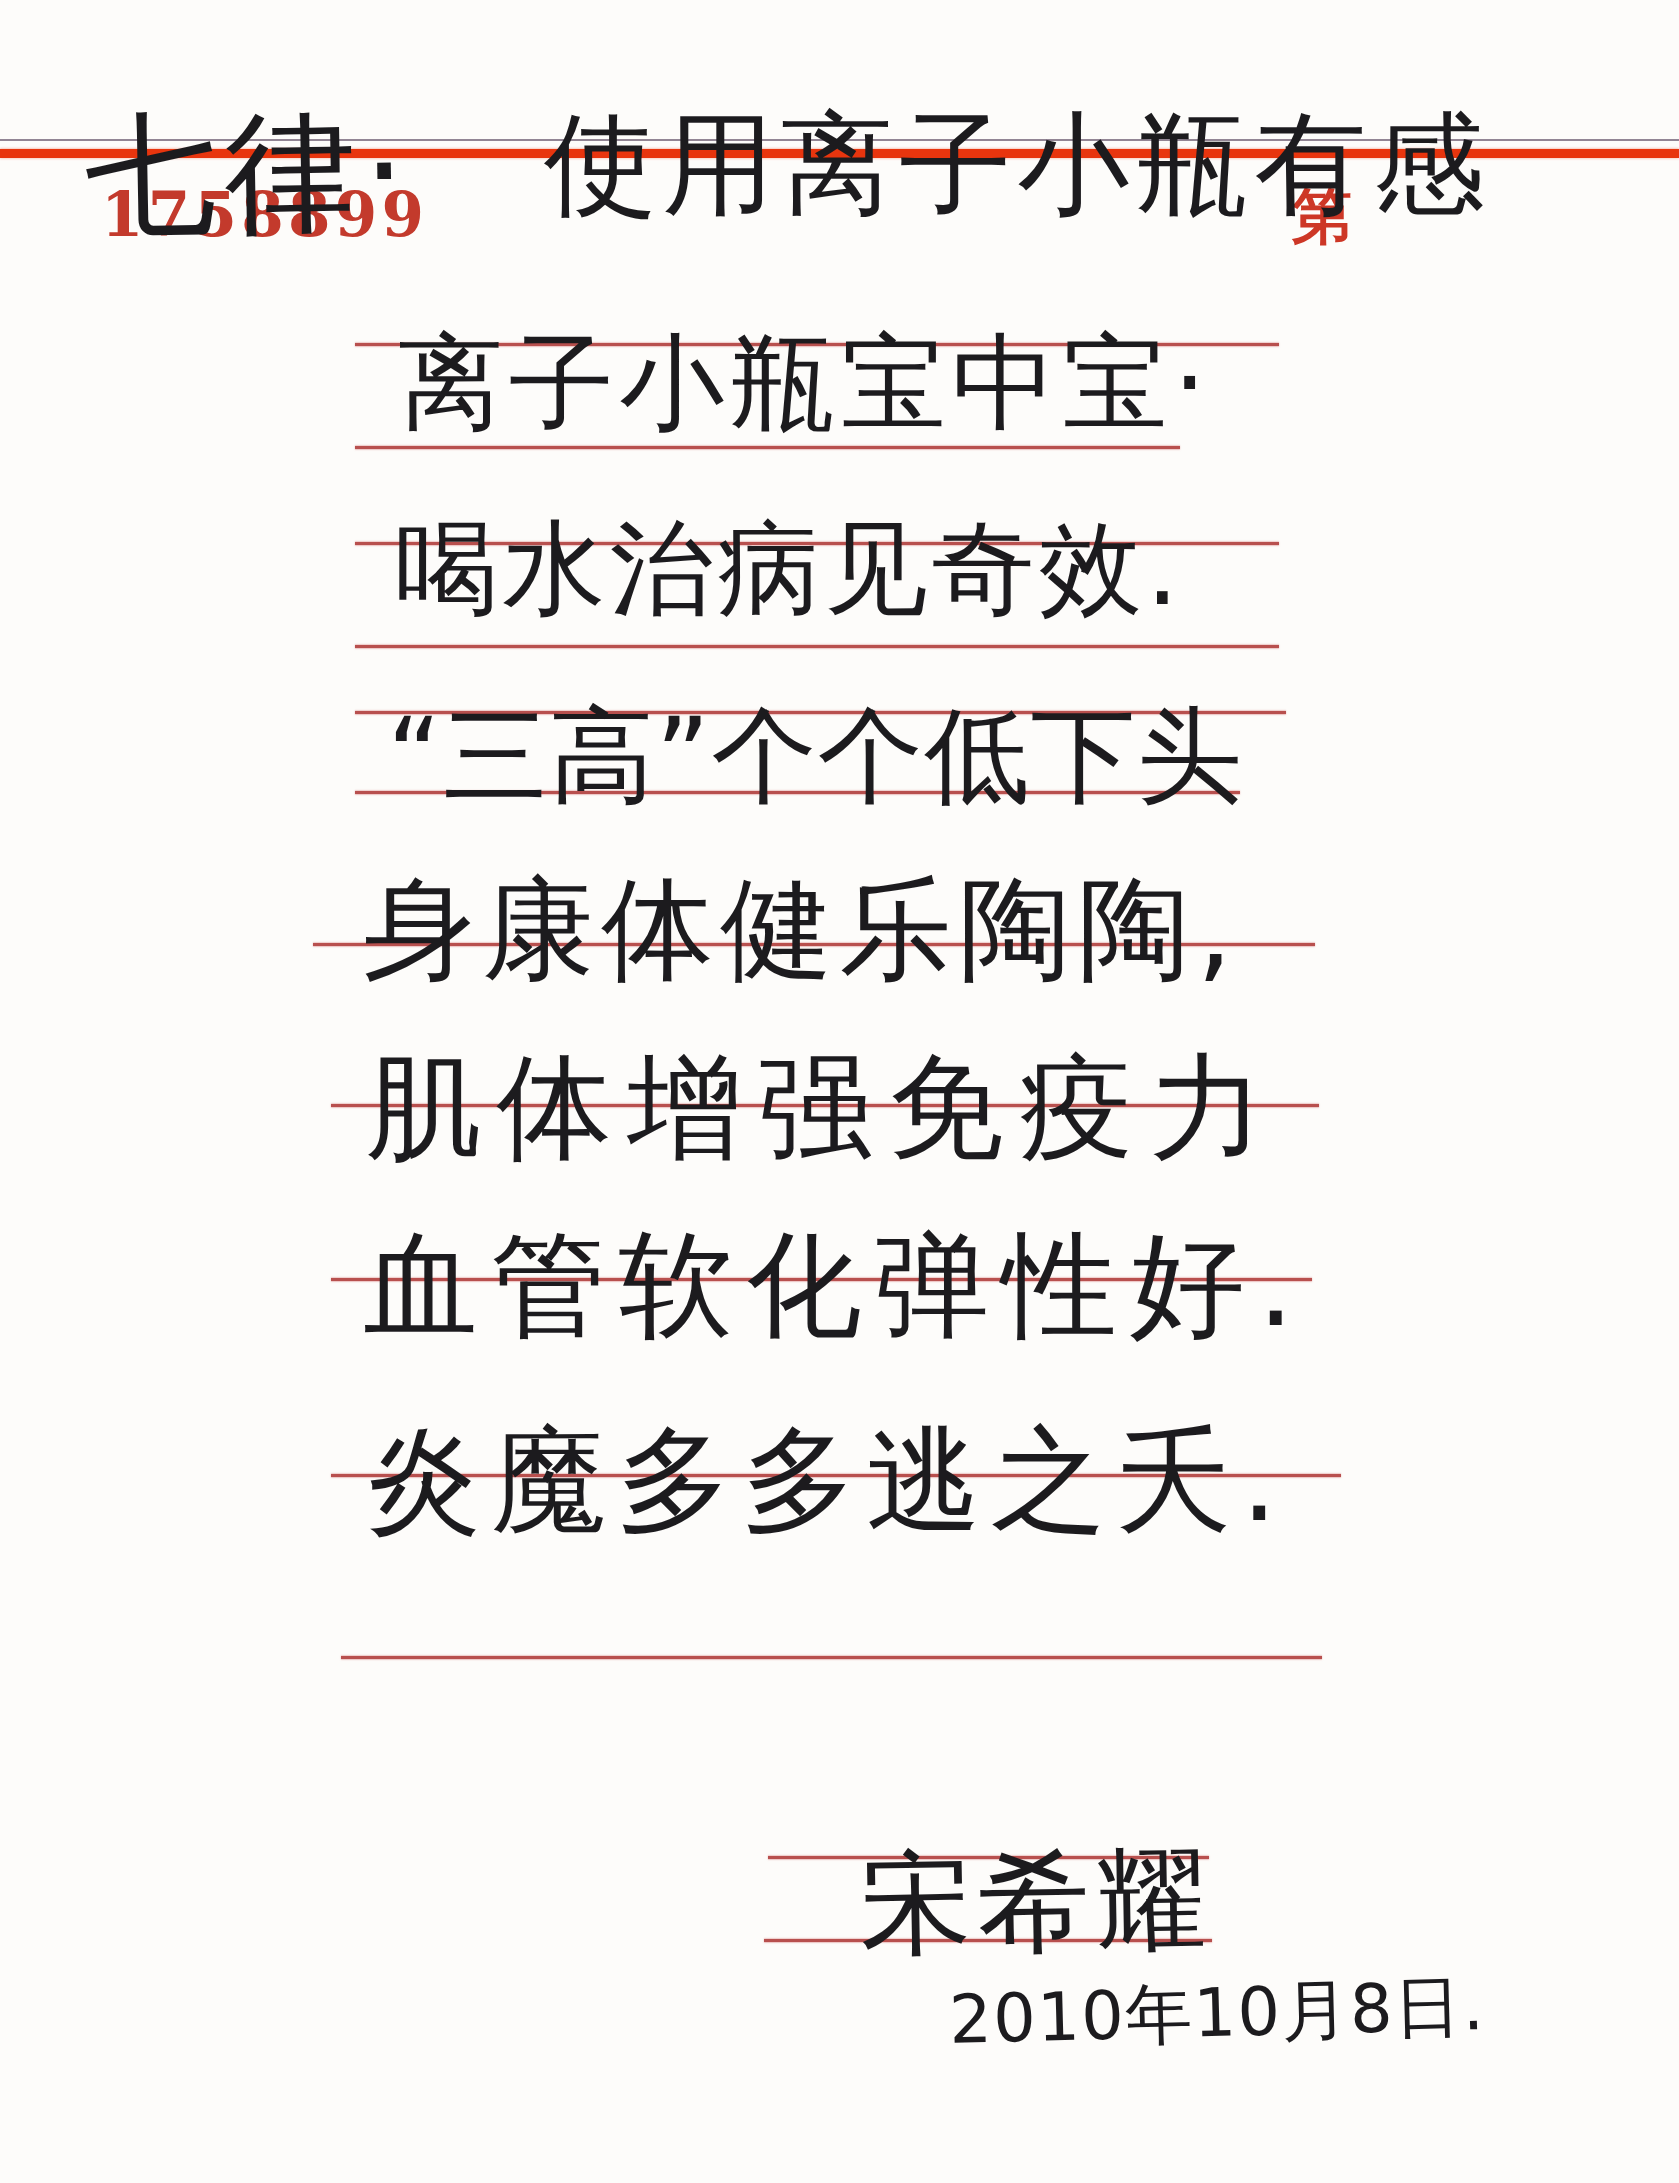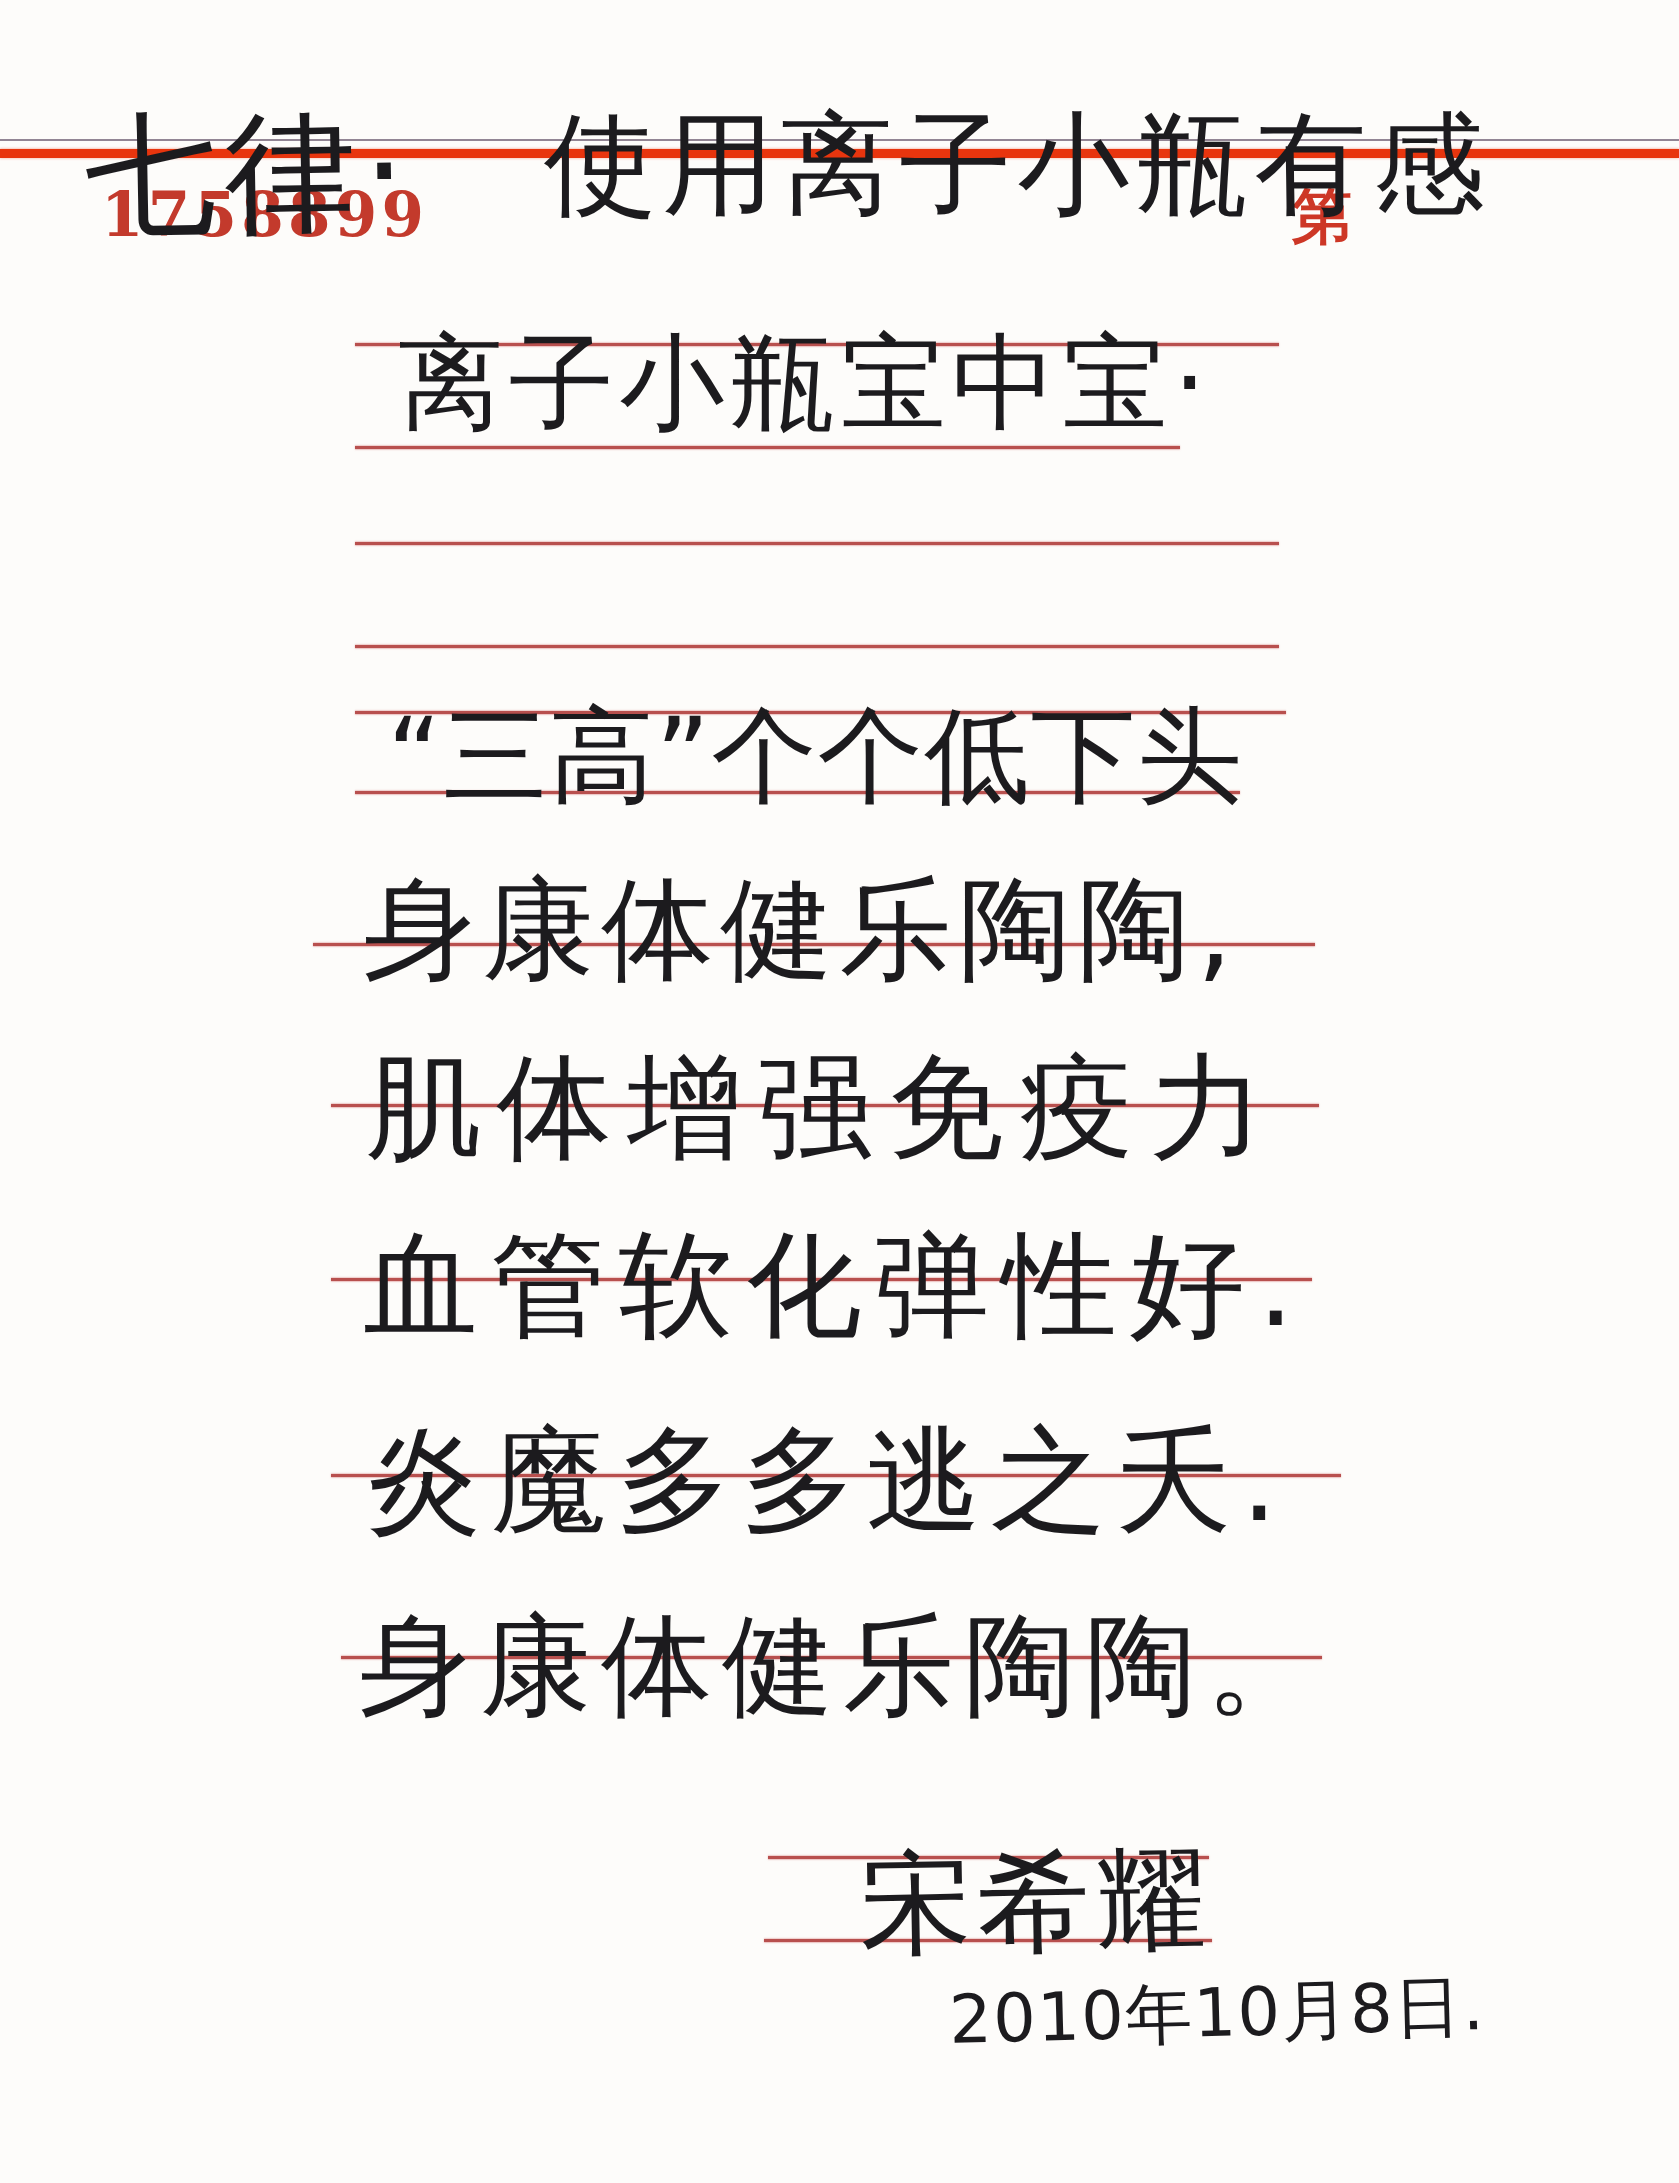--- a/index.html
+++ b/index.html
@@ -85,24 +85,24 @@
   <div class="rule" style="top:791px;left:355px;width:885px"></div>
   <div class="rule" style="top:943px;left:313px;width:1002px"></div>
   <div class="rule" style="top:1104px;left:331px;width:988px"></div>
   <div class="rule" style="top:1278px;left:331px;width:981px"></div>
   <div class="rule" style="top:1474px;left:331px;width:1010px"></div>
   <div class="rule" style="top:1656px;left:341px;width:981px"></div>
   <div class="rule" style="top:1856px;left:768px;width:441px"></div>
   <div class="rule" style="top:1939px;left:764px;width:448px"></div>
 
   <div class="hw" style="top:331px;left:398px;font-size:105px;letter-spacing:5.7px">离子小瓶宝中宝·</div>
+  <div class="hw" style="top:517px;left:395px;font-size:103px;letter-spacing:4.3px">喝水治病见奇效.</div>
   <div class="hw" style="top:704px;left:387px;font-size:105px;letter-spacing:1.4px">“三高”个个低下头</div>
   <div class="hw" style="top:873px;left:363px;font-size:112px;letter-spacing:7.1px">身康体健乐陶陶,</div>
   <div class="hw" style="top:1050px;left:366px;font-size:115px;letter-spacing:15.6px">肌体增强免疫力</div>
   <div class="hw" style="top:1228px;left:363px;font-size:115px;letter-spacing:12.8px">血管软化弹性好.</div>
   <div class="hw" style="top:1423px;left:366px;font-size:115px;letter-spacing:10px">炎魔多多逃之夭.</div>
-  <div class="hw" style="top:1610px;left:359px;font-size:111px;letter-spacing:10px">身康体健乐陶陶。</div>
 
   <div class="hw sig">宋希耀</div>
   <div class="hw date">2010年10月8日.</div>
 
 </div>
 
 
 </body></html>

